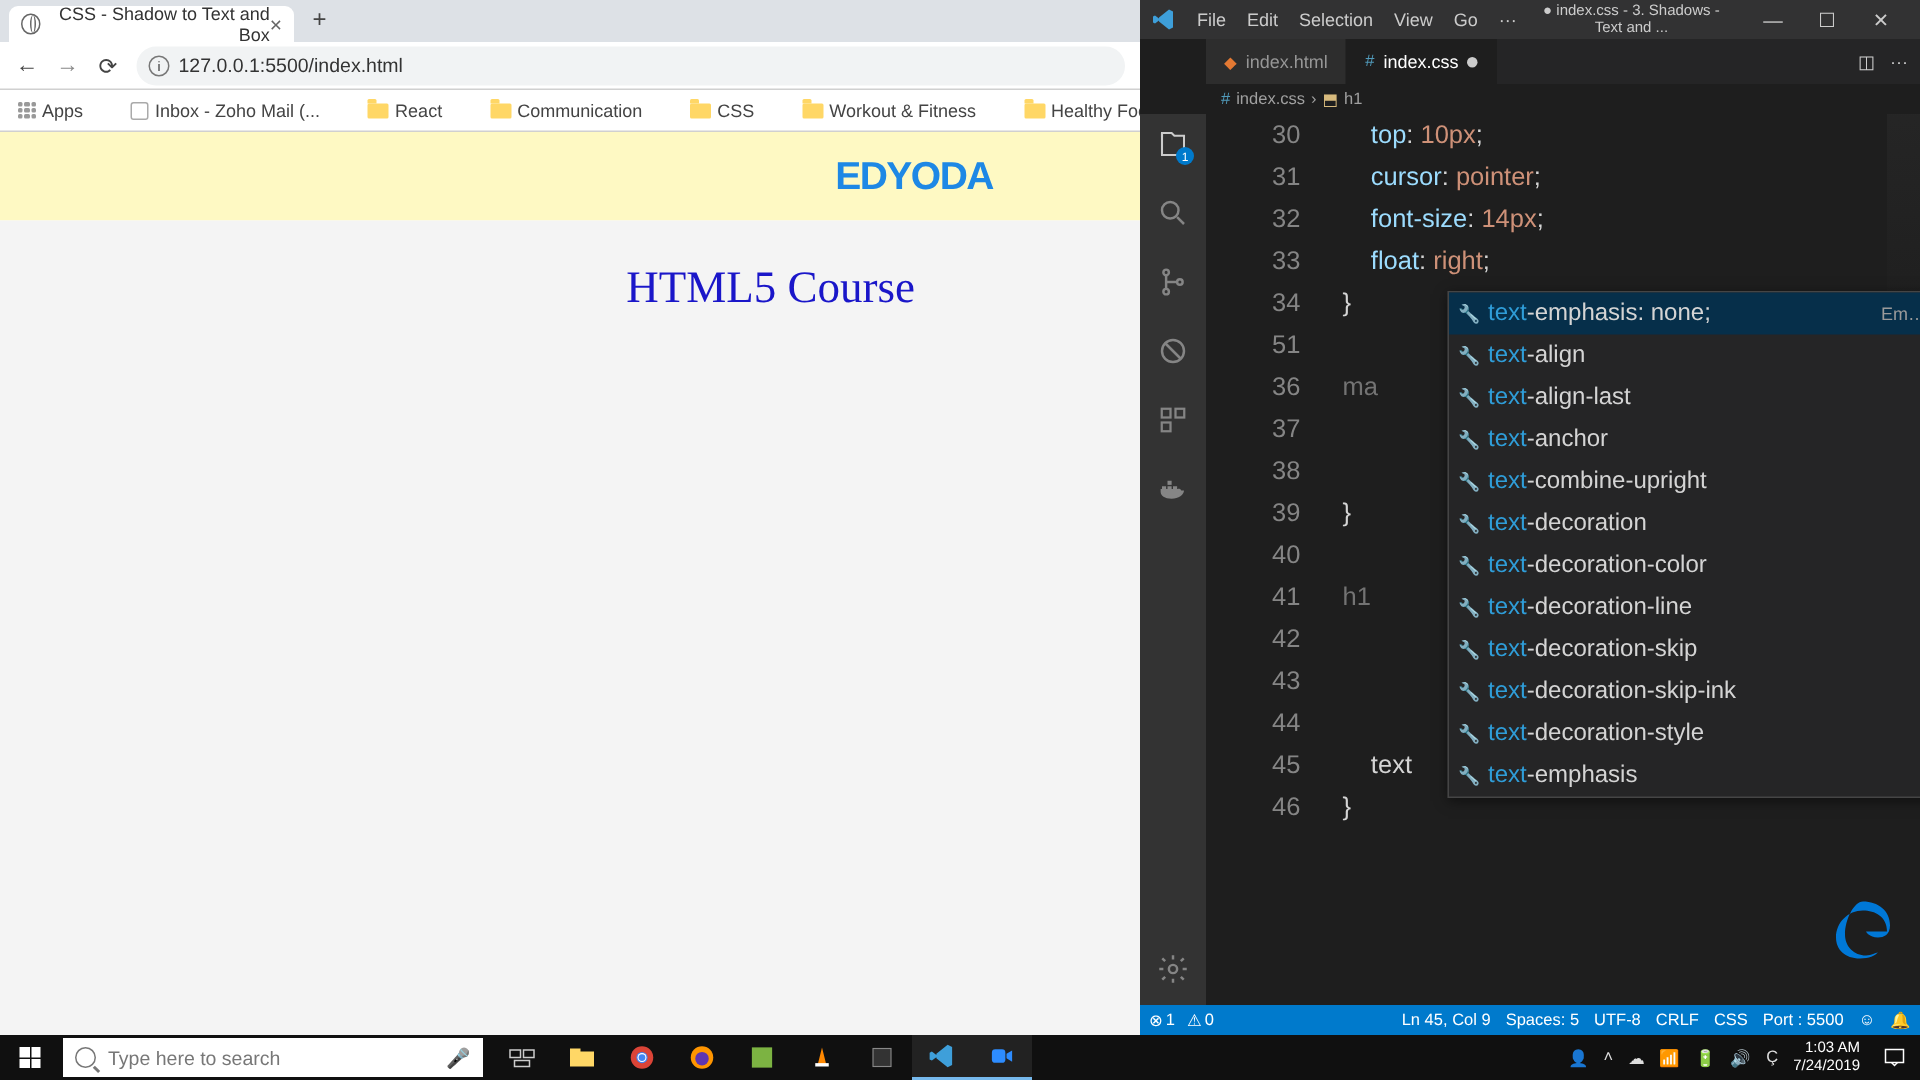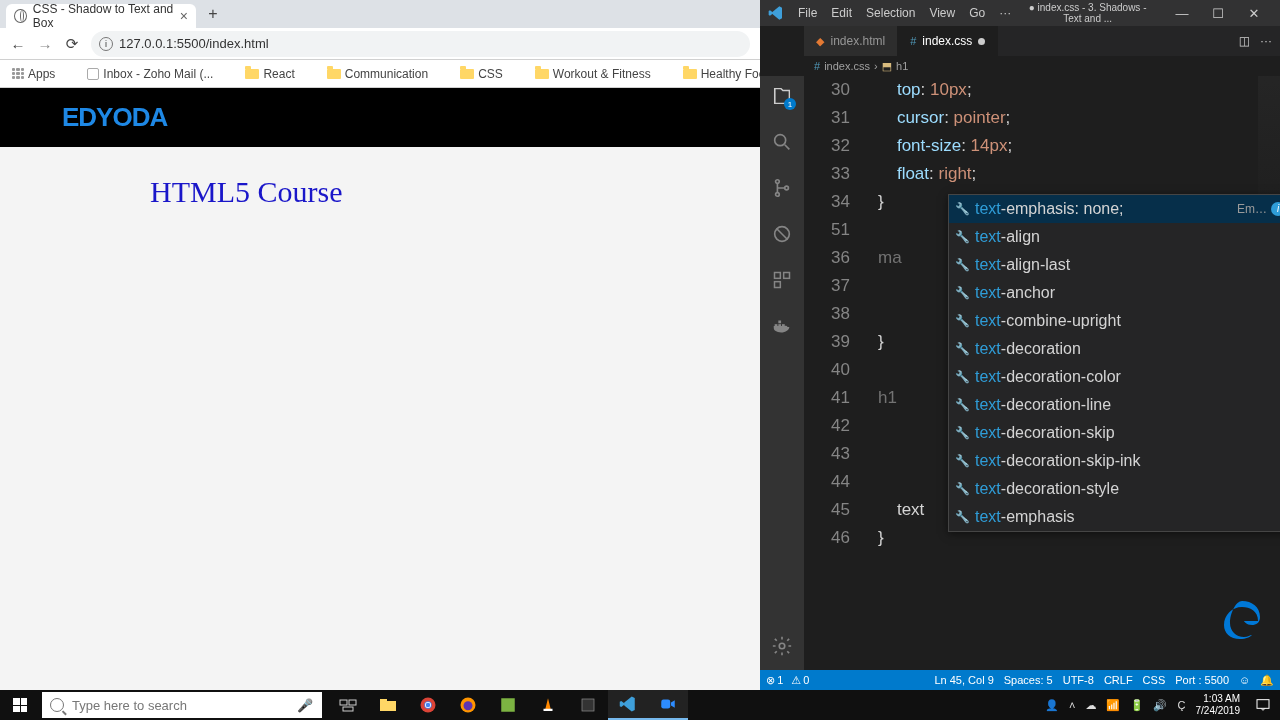--- a/index.html
+++ b/index.html
@@ -1,39 +1,39 @@
 <!DOCTYPE html>
 <html><head>
 <meta charset="utf-8">
 <style>
 * { margin: 0; padding: 0; box-sizing: border-box; font-family: "Segoe UI", Arial, sans-serif; }
 html, body { width: 1280px; height: 720px; overflow: hidden; background: #000; }
 
 
-.chrome { position: absolute; left: 0; top: 0; width: 760px; height: 690px; background: #fff; }
+.chrome { position: absolute; left: 0; top: 0; width: 760px; height: 690px; background: #fff; text-align: right; }
 .chrome-tabs { height: 28px; background: #dde1e6; display: flex; align-items: center; }
 .chrome-tab { height: 24px; margin-top: 4px; margin-left: 6px; background: #fff; border-radius: 6px 6px 0 0; display: flex; align-items: center; padding: 0 8px; font-size: 12px; color: #333; width: 190px; }
 .chrome-tab .globe { width: 14px; height: 14px; border: 1px solid #666; border-radius: 50%; margin-right: 6px; position: relative; }
 .chrome-tab .globe::before { content: ""; position: absolute; top: 0; bottom: 0; left: 5px; width: 2px; background: transparent; border-left: 1px solid #666; border-right: 1px solid #666; border-radius: 50%; }
 .chrome-tab .x { margin-left: auto; color: #666; font-size: 14px; }
 .new-tab { width: 22px; height: 22px; display: flex; align-items: center; justify-content: center; margin-left: 6px; color: #444; font-size: 16px; }
 .chrome-toolbar { height: 32px; background: #fff; border-bottom: 1px solid #d0d0d0; display: flex; align-items: center; padding: 0 6px; gap: 3px; }
 .nav-btn { width: 24px; height: 24px; display: flex; align-items: center; justify-content: center; color: #888; font-size: 15px; }
 .nav-btn.active { color: #444; }
 .addr { flex: 1; height: 26px; background: #f1f3f4; border-radius: 13px; display: flex; align-items: center; padding: 0 8px; font-size: 13px; color: #333; margin: 0 4px; }
 .addr .info { width: 14px; height: 14px; border: 1px solid #777; border-radius: 50%; margin-right: 6px; display: flex; align-items: center; justify-content: center; font-size: 9px; }
 .bookmarks { height: 28px; background: #fff; border-bottom: 1px solid #d0d0d0; display: flex; align-items: center; padding: 0 6px; gap: 20px; font-size: 12px; color: #444; }
 .bm { display: flex; align-items: center; padding: 2px 6px; border-radius: 3px; gap: 4px; white-space: nowrap; }
 .bm .folder { width: 14px; height: 10px; background: #ffd766; border-radius: 1px; position: relative; }
 .bm .folder::before { content: ""; position: absolute; top: -3px; left: 0; width: 6px; height: 3px; background: #ffd766; border-radius: 1px 1px 0 0; }
 .bm .apps { width: 12px; height: 12px; display: grid; grid-template-columns: 1fr 1fr 1fr; grid-template-rows: 1fr 1fr 1fr; gap: 1px; }
 .bm .apps span { background: #999; border-radius: 1px; }
 .bm .zoho { width: 12px; height: 12px; border: 1px solid #aaa; border-radius: 2px; }
 .page { background: #fff; height: calc(100% - 88px); }
-.page-header { background: #000000; padding: 14px 62px; }
+.page-header { background: #fef9c3; padding: 14px 98px; }
 .logo { font-size: 26px; font-weight: 800; color: #1e88e5; letter-spacing: -1px; }
 .page-body { background: #f4f4f4; height: 100%; padding: 28px 150px; }
 .course-title { color: #1a16c9; font-size: 30px; font-weight: normal; font-family: Georgia, serif; }
 
 
 .vscode { position: absolute; left: 760px; top: 0; width: 520px; height: 690px; background: #1e1e1e; color: #ccc; font-size: 12px; }
 .vsc-title { height: 26px; background: #323233; display: flex; align-items: center; padding: 0 8px; gap: 14px; }
 .vsc-logo { width: 16px; height: 16px; display: flex; align-items: center; justify-content: center; }
 .vsc-logo svg { width: 16px; height: 16px; }
 .vsc-menu { display: flex; gap: 14px; color: #ccc; }
@@ -42,21 +42,21 @@
 .vsc-winbtn { display: flex; gap: 0; margin-left: auto; }
 .vsc-winbtn div { width: 36px; height: 26px; display: flex; align-items: center; justify-content: center; color: #ccc; font-size: 13px; }
 .vsc-tabs { height: 30px; background: #252526; display: flex; align-items: center; margin-left: 44px; }
 .vsc-tab { height: 30px; padding: 0 12px; display: flex; align-items: center; gap: 6px; font-size: 12px; color: #969696; background: #2d2d2d; border-right: 1px solid #1e1e1e; }
 .vsc-tab.active { background: #1e1e1e; color: #fff; }
 .vsc-tab .dot { width: 7px; height: 7px; background: #ccc; border-radius: 50%; }
 .vsc-tab-icon { color: #519aba; font-size: 11px; }
 .vsc-tab-icon.html { color: #e37933; }
 .vsc-tabs-right { margin-left: auto; display: flex; gap: 10px; padding-right: 8px; color: #ccc; }
 .vsc-crumb { height: 20px; background: #1e1e1e; margin-left: 44px; display: flex; align-items: center; padding: 0 10px; font-size: 11px; color: #a0a0a0; gap: 4px; }
-.vsc-body { display: flex; height: calc(100% - 76px - 20px); }
+.vsc-body { display: flex; height: calc(100% - 76px - 20px); gap: 17px; }
 .activity { width: 44px; background: #333333; display: flex; flex-direction: column; align-items: center; padding-top: 8px; gap: 22px; }
 .activity .ai { width: 24px; height: 24px; display: flex; align-items: center; justify-content: center; color: #858585; position: relative; }
 .activity .ai.badge::after { content: "1"; position: absolute; bottom: -2px; right: -2px; background: #007acc; color: #fff; font-size: 8px; width: 12px; height: 12px; border-radius: 50%; display: flex; align-items: center; justify-content: center; }
 .activity .gear { margin-top: auto; margin-bottom: 12px; }
 .editor { flex: 1; position: relative; font-family: Consolas, monospace; font-size: 17px; line-height: 28px; background: #1e1e1e; }
 .gutter { position: absolute; left: 0; top: 0; width: 64px; text-align: right; color: #858585; padding-right: 18px; }
 .gutter div { height: 28px; }
 .code { position: absolute; left: 74px; top: 0; right: 18px; white-space: pre; }
 .code div { height: 28px; }
 .tk-prop { color: #9cdcfe; }

